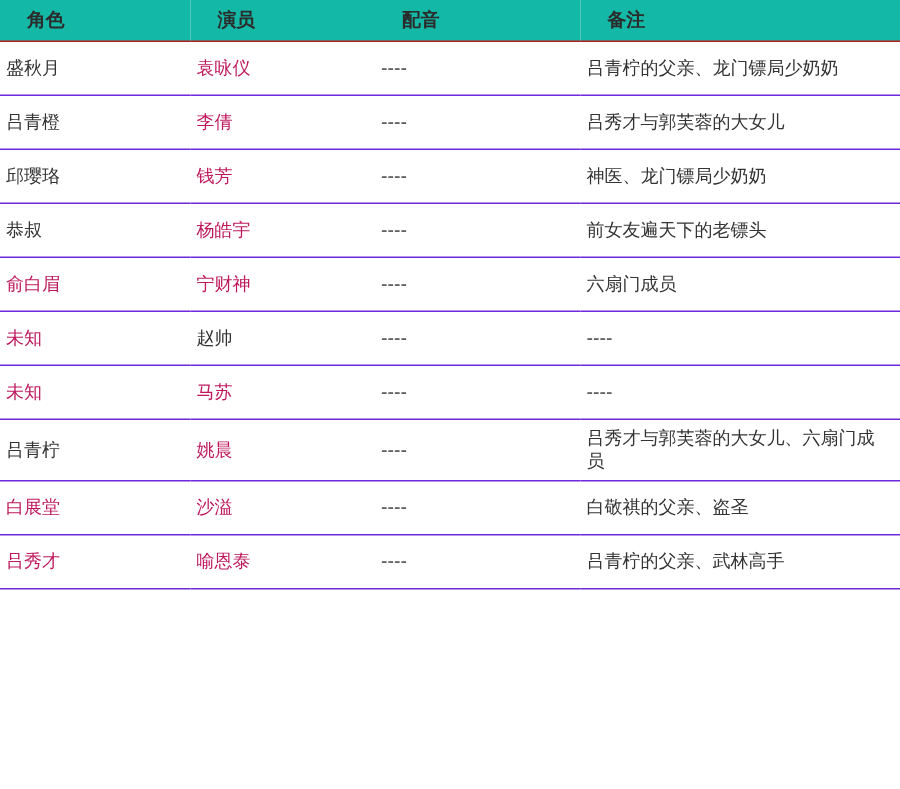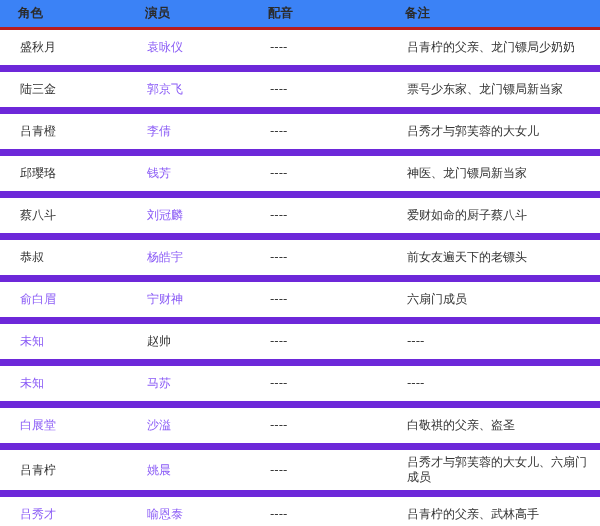--- a/index.html
+++ b/index.html
@@ -16,41 +16,41 @@
     border-collapse: collapse;
     table-layout: fixed;
     font-size: 12px;
     color: #333333;
   }
   col.c1 { width: 127px; }
   col.c2 { width: 123px; }
   col.c3 { width: 137px; }
   col.c4 { width: 213px; }
   thead th {
-    background: #3b82f6;
-    border-bottom: 3px solid #b91c1c;
+    background: #14b8a6;
+    border-bottom: 1px solid #b91c1c;
     height: 27px;
     text-align: left;
     vertical-align: middle;
     font-weight: bold;
     font-size: 12.5px;
     color: #2b2b2b;
     padding: 0 6px 0 18px;
     white-space: nowrap;
   }
   tbody td {
-    border-bottom: 7px solid #6d28d9;
+    border-bottom: 1px solid #6d28d9;
     height: 25px;
-    padding: 5px 6px 5px 20px;
+    padding: 5px 6px 5px 4px;
     line-height: 15px;
     vertical-align: middle;
     word-break: break-all;
   }
   .lnk {
-    color: #8b5cf6;
+    color: #be185d;
     cursor: pointer;
     text-decoration: none;
   }
   .plain { color: #333333; }
   .dash { color: #3a3a3a; letter-spacing: 0px; }
 </style>
 </head>
 <body>
 
 <table class="cast">
@@ -69,42 +69,30 @@
     </tr>
   </thead>
   <tbody id="cast-body">
       <tr>
         <td><span class="plain">盛秋月</span></td>
         <td><span class="lnk">袁咏仪</span></td>
         <td><span class="dash">----</span></td>
         <td><span class="plain">吕青柠的父亲、龙门镖局少奶奶</span></td>
       </tr>
       <tr>
-        <td><span class="plain">陆三金</span></td>
-        <td><span class="lnk">郭京飞</span></td>
-        <td><span class="dash">----</span></td>
-        <td><span class="plain">票号少东家、龙门镖局新当家</span></td>
-      </tr>
-      <tr>
         <td><span class="plain">吕青橙</span></td>
         <td><span class="lnk">李倩</span></td>
         <td><span class="dash">----</span></td>
         <td><span class="plain">吕秀才与郭芙蓉的大女儿</span></td>
       </tr>
       <tr>
         <td><span class="plain">邱璎珞</span></td>
         <td><span class="lnk">钱芳</span></td>
         <td><span class="dash">----</span></td>
-        <td><span class="plain">神医、龙门镖局新当家</span></td>
-      </tr>
-      <tr>
-        <td><span class="plain">蔡八斗</span></td>
-        <td><span class="lnk">刘冠麟</span></td>
-        <td><span class="dash">----</span></td>
-        <td><span class="plain">爱财如命的厨子蔡八斗</span></td>
+        <td><span class="plain">神医、龙门镖局少奶奶</span></td>
       </tr>
       <tr>
         <td><span class="plain">恭叔</span></td>
         <td><span class="lnk">杨皓宇</span></td>
         <td><span class="dash">----</span></td>
         <td><span class="plain">前女友遍天下的老镖头</span></td>
       </tr>
       <tr>
         <td><span class="lnk">俞白眉</span></td>
         <td><span class="lnk">宁财神</span></td>
@@ -117,30 +105,30 @@
         <td><span class="dash">----</span></td>
         <td><span class="dash">----</span></td>
       </tr>
       <tr>
         <td><span class="lnk">未知</span></td>
         <td><span class="lnk">马苏</span></td>
         <td><span class="dash">----</span></td>
         <td><span class="dash">----</span></td>
       </tr>
       <tr>
+        <td><span class="plain">吕青柠</span></td>
+        <td><span class="lnk">姚晨</span></td>
+        <td><span class="dash">----</span></td>
+        <td><span class="plain">吕秀才与郭芙蓉的大女儿、六扇门成员</span></td>
+      </tr>
+      <tr>
         <td><span class="lnk">白展堂</span></td>
         <td><span class="lnk">沙溢</span></td>
         <td><span class="dash">----</span></td>
         <td><span class="plain">白敬祺的父亲、盗圣</span></td>
-      </tr>
-      <tr>
-        <td><span class="plain">吕青柠</span></td>
-        <td><span class="lnk">姚晨</span></td>
-        <td><span class="dash">----</span></td>
-        <td><span class="plain">吕秀才与郭芙蓉的大女儿、六扇门成员</span></td>
       </tr>
       <tr>
         <td><span class="lnk">吕秀才</span></td>
         <td><span class="lnk">喻恩泰</span></td>
         <td><span class="dash">----</span></td>
         <td><span class="plain">吕青柠的父亲、武林高手</span></td>
       </tr>
     </tbody>
 </table>
 

